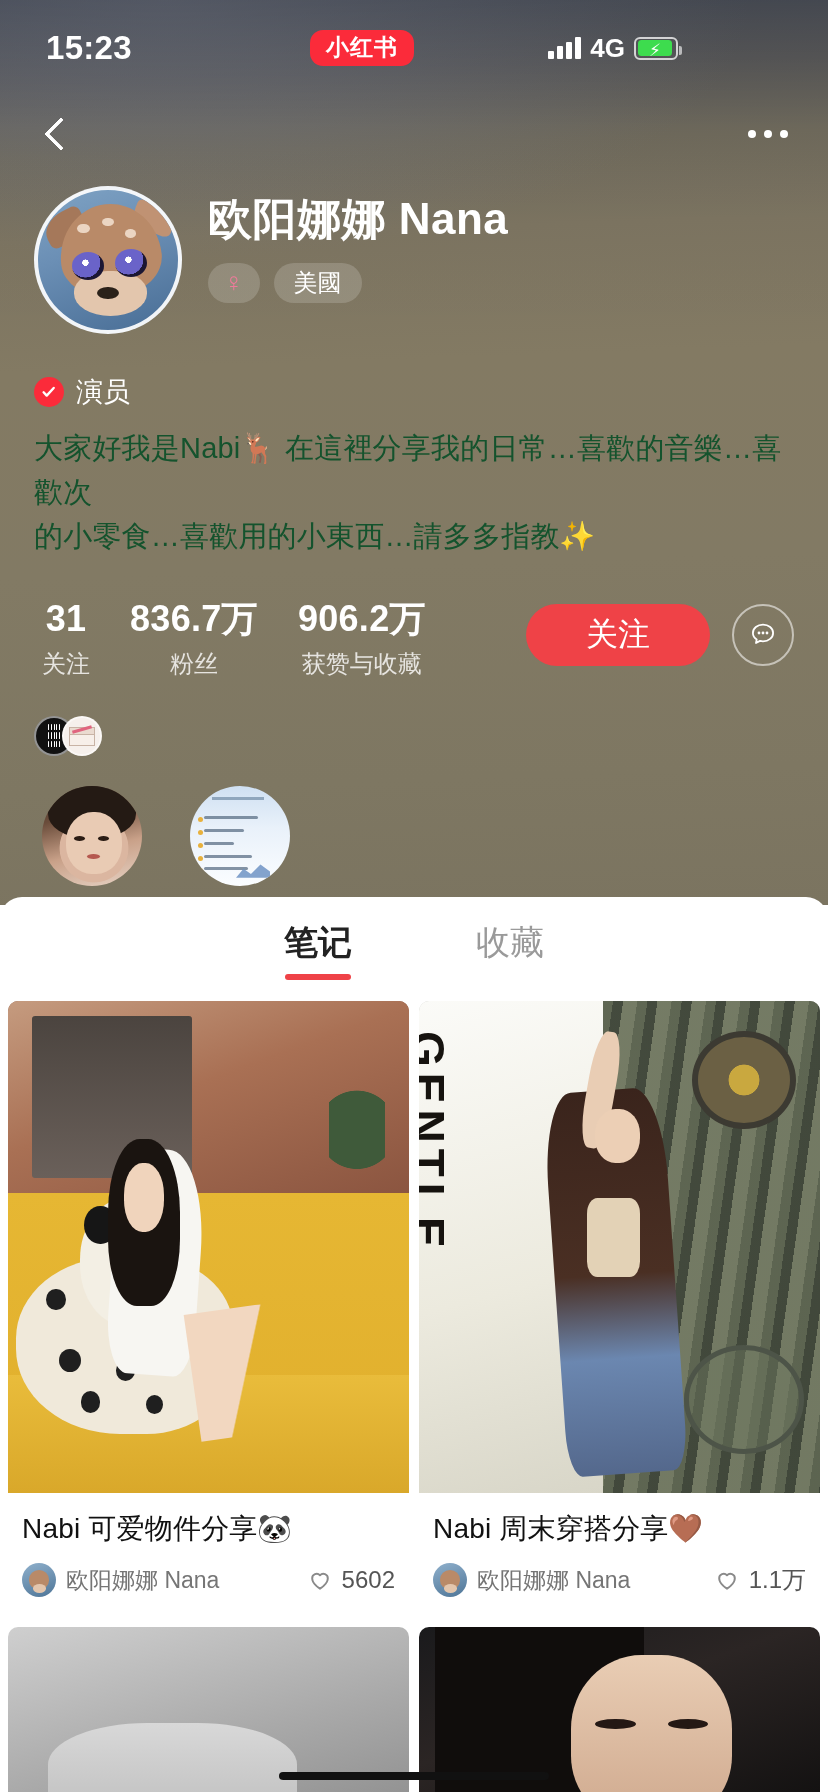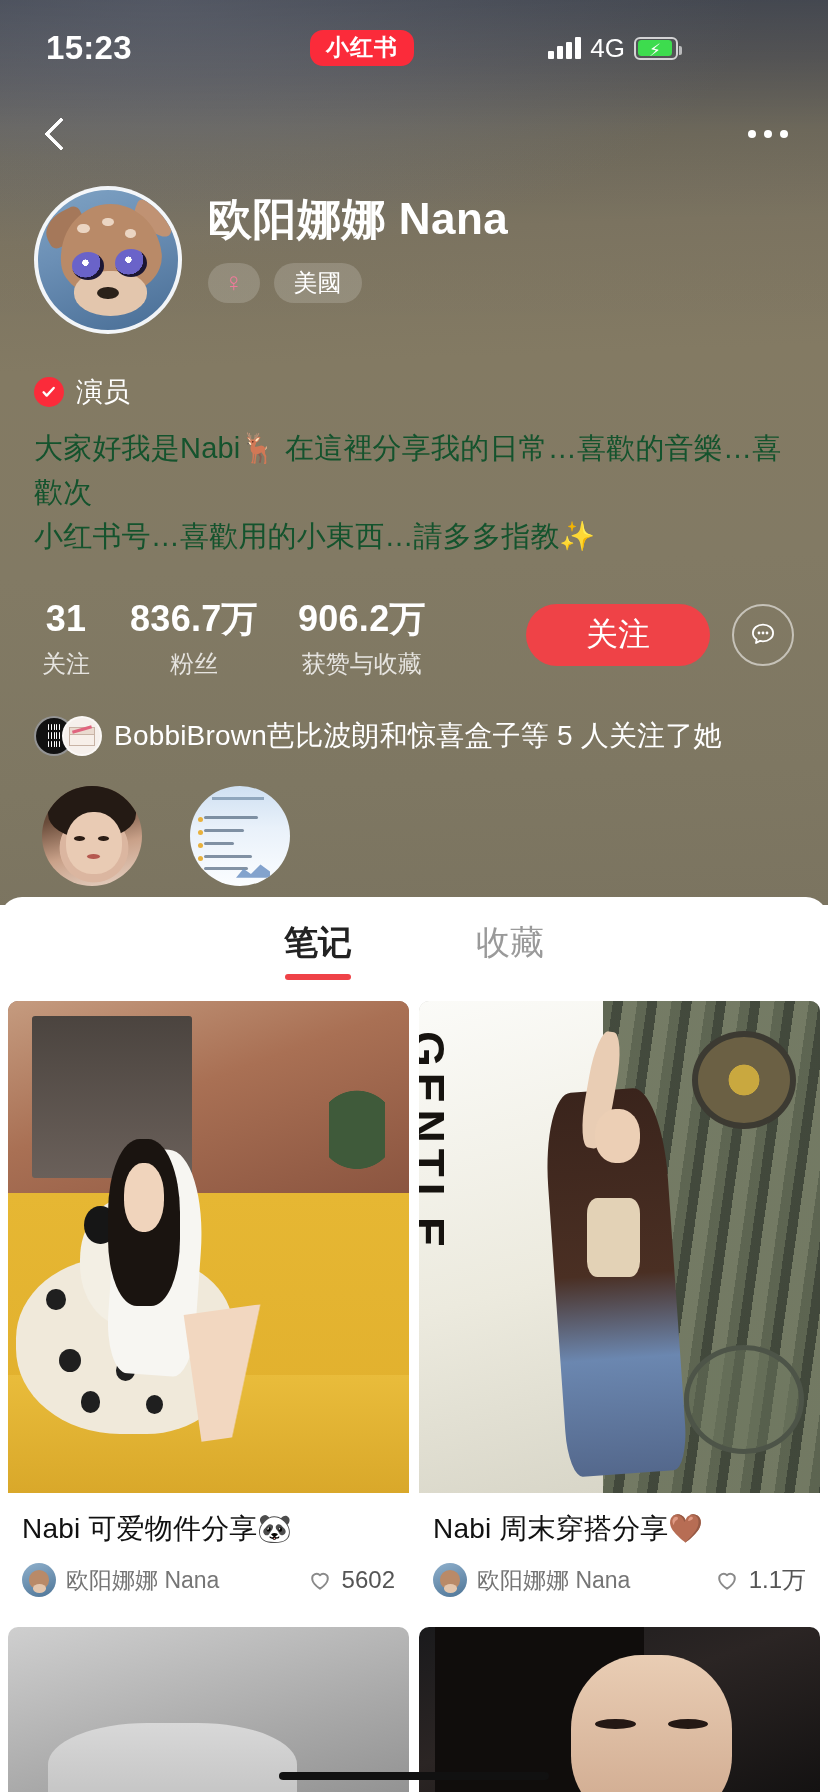--- a/index.html
+++ b/index.html
@@ -33,21 +33,21 @@
   .xhs-logo {
     background:#fb2b3a; border-radius: 13px; color:#fff;
     font-size: 23px; font-weight: 700; padding: 6px 16px 7px;
     letter-spacing: 1px; line-height: 1; font-family:"DejaVu Sans", sans-serif;
   }
   .status-right { width: 220px; display:flex; align-items:center; justify-content:flex-end; gap:9px; }
   .sig { display:flex; align-items:flex-end; gap:3px; height:22px; }
   .sig i { display:block; width:6px; background:#fff; border-radius:1px; }
   .sig i:nth-child(1){height:8px;} .sig i:nth-child(2){height:13px;}
   .sig i:nth-child(3){height:17px;} .sig i:nth-child(4){height:22px;}
-  .net { color:#fff; font-size:26px; font-weight:400; }
+  .net { color:#fff; font-size:26px; font-weight:700; }
   .batt { position:relative; width:44px; height:23px; border:2px solid rgba(255,255,255,0.75); border-radius:6px; }
   .batt::after { content:""; position:absolute; right:-6px; top:7px; width:3px; height:9px;
     background: rgba(255,255,255,0.6); border-radius:0 2px 2px 0; }
   .batt-fill { position:absolute; left:1.5px; top:1.5px; bottom:1.5px; width:34px; background:#3ddc4e; border-radius:3.5px; }
   .bolt { position:absolute; left:13px; top:2px; font-size:17px; color:#fff; line-height:19px; }
 
   
   .navbar { position:absolute; top:96px; left:0; width:828px; height:76px; z-index:25;
             display:flex; align-items:center; justify-content:space-between; padding:0 36px; }
   .back-chevron { width:40px; height:40px; position:relative; cursor:pointer; }
@@ -312,21 +312,21 @@
       <span class="verify-badge">
         <svg width="18" height="18" viewBox="0 0 18 18">
             <path d="M3.6 9.3l3.1 3.3 7-7.6" fill="none" stroke="#fff" stroke-width="2.4" stroke-linecap="round" stroke-linejoin="round"></path>
           </svg>
       </span>
       <span class="verify-label">演员</span>
     </div>
 
     <div class="bio">
       <span>大家好我是Nabi🦌 在這裡分享我的日常…喜歡的音樂…喜歡次</span><br>
-      <span>小红书号…喜歡用的小東西…請多多指教✨</span>
+      <span>的小零食…喜歡用的小東西…請多多指教✨</span>
     </div>
 
     <div class="stats-row">
       <div class="stats">
         <div class="stat">
           <div class="stat-num">31</div>
           <div class="stat-label">关注</div>
         </div>
         <div class="stat">
           <div class="stat-num">836.7万</div>
@@ -372,21 +372,20 @@
               <i></i>
               <i></i>
             </span>
         </span>
         <span class="mini-av box">
           <span class="lid"></span>
             <span class="body"></span>
             <span class="tape"></span>
         </span>
       </span>
-      <span class="followed-text">BobbiBrown芭比波朗和惊喜盒子等 5 人关注了她</span>
     </div>
 
     <div class="highlights">
       <div class="hl">
         <div class="hl-circle">
           <span class="hl-portrait">
             <span class="hair"></span>
               <span class="face"></span>
             <span class="eye l"></span>
               <span class="eye r"></span>

